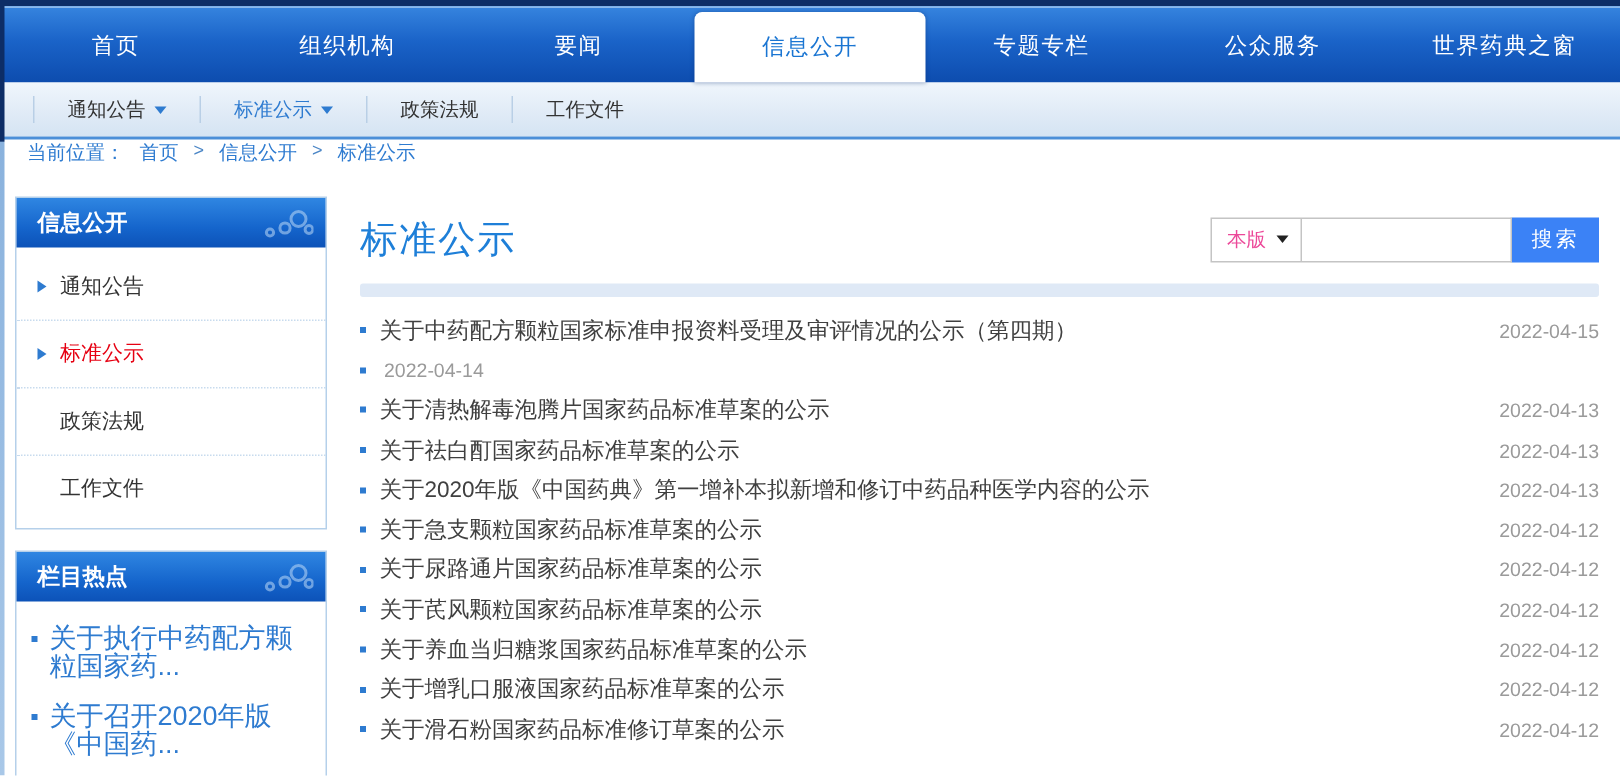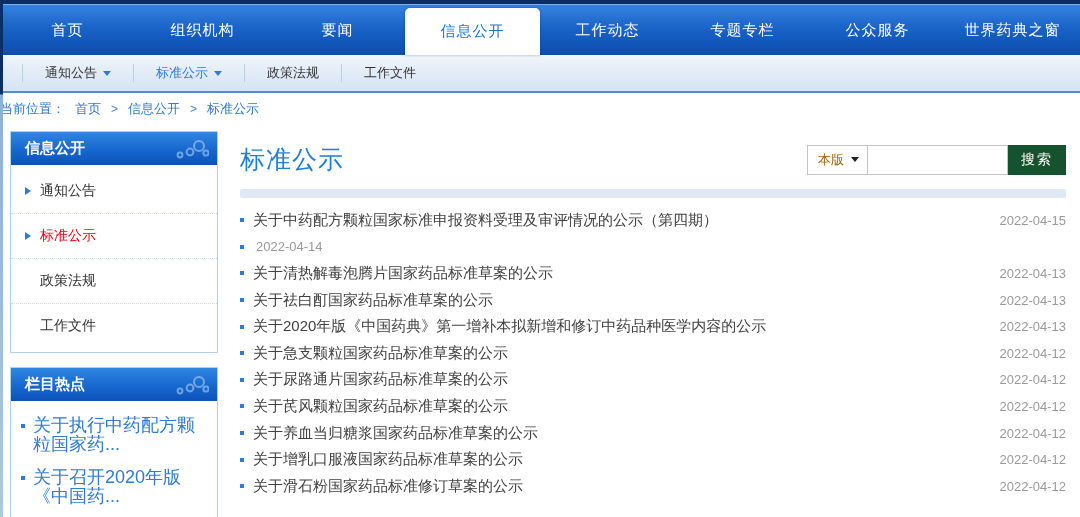--- a/index.html
+++ b/index.html
@@ -20,21 +20,21 @@
   .subnav { height:38px; display:flex; align-items:center; padding-left:22px;
     background:linear-gradient(to bottom,#f0f6fc 0,#dfeaf6 60%,#d5e4f3 100%);
     border-bottom:2px solid #4c8fd8; }
   .subitem { display:flex; align-items:center; gap:6px; font-size:13px; color:#333;
     padding:0 22px; border-left:1px solid #b9cfe6; height:18px; cursor:pointer; }
   .subitem.active { color:#2e7bd0; }
   .caret-blue { width:0; height:0; border-left:4px solid transparent; border-right:4px solid transparent;
     border-top:5px solid #2e7bd0; display:inline-block; }
 
   
-  .crumbs { height:32px; display:flex; align-items:center; gap:10px;
+  .crumbs { height:32px; display:flex; align-items:flex-start; padding-left:18px; gap:10px;
     font-size:13px; color:#2e7bd0; }
   .crumbs a { color:#2e7bd0; text-decoration:none; cursor:pointer; }
   .crumb-sep { color:#4b86c6; font-size:12px; }
 
   
   .content { display:flex; padding:6px 14px 0 10px; gap:22px; height:386px; }
   .sidebar { width:208px; flex-shrink:0; }
   .sidebox { border:1px solid #b5d0ea; background:#fff; margin-bottom:14px; }
   .sidehead { height:33px; display:flex; align-items:center; justify-content:space-between;
     padding:0 8px 0 14px; color:#fff; font-size:15px; font-weight:bold;
@@ -51,26 +51,26 @@
   .hotitem { display:flex; gap:8px; font-size:18px; color:#2e7bd0; line-height:19px;
     padding:7px 0; cursor:pointer; }
   .sq-bullet { width:4px; height:4px; background:#2e7bd0; flex-shrink:0; margin-top:8px; }
 
   
   .main { flex:1; min-width:0; }
   .main-head { display:flex; align-items:center; justify-content:space-between; margin-top:12px; }
   .page-title { font-size:25px; color:#1e7fd8; letter-spacing:1px; }
   .searchbar { display:flex; align-items:center; }
   .selectbox { height:30px; min-width:58px; border:1px solid #c4c4c4; background:#fff;
-    display:flex; align-items:center; gap:7px; padding:0 8px 0 10px; font-size:13px; color:#a16207; cursor:pointer; }
+    display:flex; align-items:center; gap:7px; padding:0 8px 0 10px; font-size:13px; color:#ec4899; cursor:pointer; }
   .caret-black { width:0; height:0; border-left:4px solid transparent; border-right:4px solid transparent;
     border-top:5px solid #222; display:inline-block; }
   .search-input { height:30px; width:140px; border:1px solid #c4c4c4; border-left:none;
     outline:none; padding:0 6px; font-size:13px; }
-  .search-btn { height:30px; width:58px; background:#14532d; color:#fff; border:none;
+  .search-btn { height:30px; width:58px; background:#3b82f6; color:#fff; border:none;
     font-size:14px; cursor:pointer; letter-spacing:2px; }
   .divider-bar { height:9px; background:#dfe9f6; margin-top:13px; border-radius:2px; }
 
   .newslist { margin-top:9px; }
   .newsrow { display:flex; align-items:center; height:26.6px; cursor:pointer; }
   .newsrow .sq-bullet { margin-top:0; }
   .news-title { flex:1; margin-left:9px; font-size:15px; color:#404040; white-space:nowrap;
     overflow:hidden; text-overflow:ellipsis; }
   .news-date { font-size:13px; color:#9a9a9a; margin-left:12px; flex-shrink:0; }
 
@@ -80,21 +80,20 @@
 <body>
 
 <div class="page">
   <div class="left-edge"></div>
 
   <div class="topnav">
     <div class="tab">首页</div>
     <div class="tab">组织机构</div>
     <div class="tab">要闻</div>
     <div class="tab active">信息公开</div>
-    <div class="tab">工作动态</div>
     <div class="tab">专题专栏</div>
     <div class="tab">公众服务</div>
     <div class="tab">世界药典之窗</div>
   </div>
 
   <div class="subnav">
     <div class="subitem">
       <span>通知公告</span>
       <span class="caret-blue"></span>
     </div>

